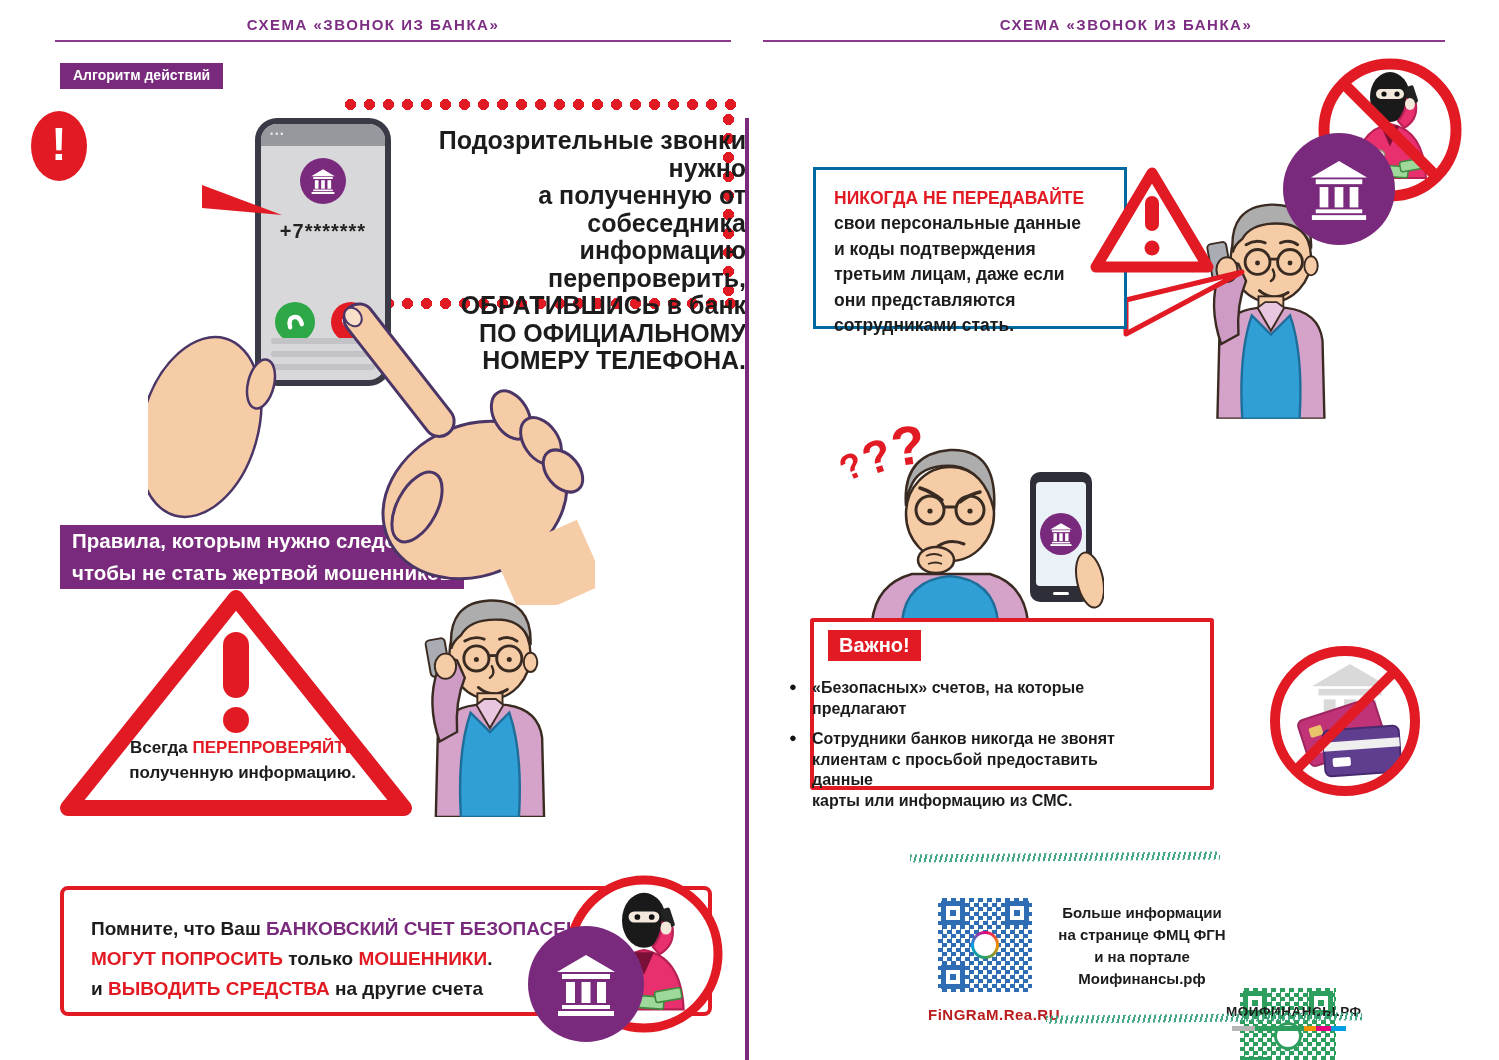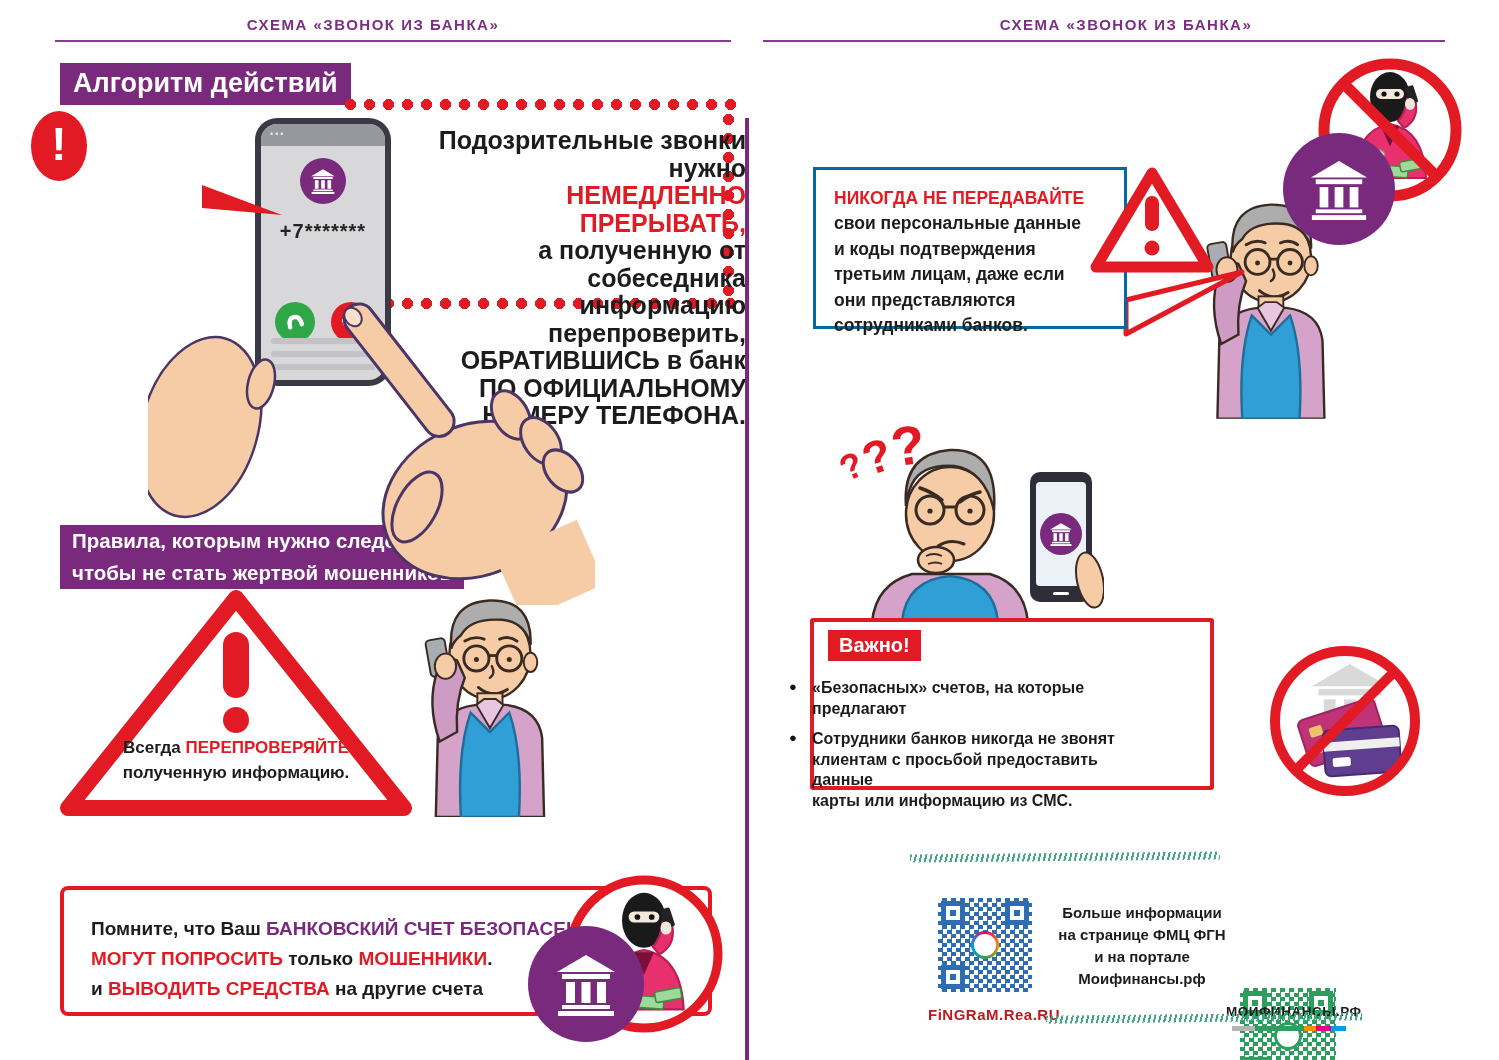--- a/index.html
+++ b/index.html
@@ -7,21 +7,21 @@
   body { font-family:"Liberation Sans","DejaVu Sans",sans-serif; }
   #canvas { position:relative; width:1499px; height:1060px; background:#fff; overflow:hidden; }
   .abs { position:absolute; }
 
   
   .pg-header { width:746px; text-align:center; font-size:15px; font-weight:800; letter-spacing:1.5px; color:#7C2E83; }
   .pg-rule { height:2px; background:#8A3B8D; }
   .divider { width:4px; background:#7A2A7D; }
 
   
-  .pbadge { display:inline-block; background:#7A2A7D; color:#fff; font-weight:800; padding:4px 13px; font-size:27px; line-height:1.25; }
+  .pbadge { display:inline-block; background:#7A2A7D; color:#fff; font-weight:800; padding:4px 13px; font-size:14px; line-height:1.25; }
   .pbadge2 { display:inline-block; background:#7A2A7D; color:#fff; font-weight:800; padding:3px 12px; font-size:20.5px; line-height:1.3; }
 
   
   .alert-ellipse { width:56px; height:70px; background:#E21A23; border-radius:50%; color:#fff; font-size:46px; font-weight:800; text-align:center; line-height:66px; }
 
   
   .bubble { width:154px; height:64px; background:#fff; border:3px solid #E21A23; text-align:center; font-size:15px; font-weight:700; color:#1c1c1c; line-height:1.35; padding-top:11px; z-index:4; }
 
   
   .phone { width:136px; height:268px; background:#3A3A46; border-radius:22px; padding:6px; z-index:2; }
@@ -217,39 +217,38 @@
       <ellipse cx="92" cy="212" rx="20" ry="38" transform="rotate(28 92 212)"></ellipse>
     </g>
     <ellipse cx="28" cy="22" rx="8" ry="10" fill="#F9E0CB" stroke="#4A3566" stroke-width="2" transform="rotate(-38 28 22)"></ellipse>
   </svg>
 
   <div class="abs dots-h" style="left:345px; top:99px; width:396px;"></div>
   <div class="abs dots-v" style="left:723px; top:114px; height:182px;"></div>
   <div class="abs dots-h" style="left:345px; top:298px; width:396px;"></div>
   <div class="abs interrupt" style="left:430px; top:127px;">
     <div>Подозрительные звонки нужно</div>
-    <div class="red">НЕМЕДЛЕННО ПРЕРЫВАТЬ,</div>
     <div>а полученную от собеседника</div>
     <div>информацию перепроверить,</div>
     <div>ОБРАТИВШИСЬ в банк</div>
     <div>ПО ОФИЦИАЛЬНОМУ</div>
     <div>НОМЕРУ ТЕЛЕФОНА.</div>
   </div>
 
   <div class="abs" style="left:60px; top:525px;">
     <div><span class="pbadge2">Правила, которым нужно следовать,</span></div>
     <div style="margin-top:-1px;"><span class="pbadge2">чтобы не стать жертвой мошенников</span></div>
   </div>
 
   <svg class="abs" style="left:52px; top:582px;" width="368" height="242" viewBox="0 0 368 242">
     <path d="M184 16 L352 226 L16 226 Z" fill="#fff" stroke="#E21A23" stroke-width="16" stroke-linejoin="round"></path>
     <rect x="171" y="50" width="26" height="66" rx="13" fill="#E21A23"></rect>
     <circle cx="184" cy="138" r="13" fill="#E21A23"></circle>
   </svg>
-  <div class="abs tri-text" style="left:116px; top:735px;">
+  <div class="abs tri-text" style="left:116px; top:735px;text-align:right;">
     <div><span>Всегда </span><span class="red">ПЕРЕПРОВЕРЯЙТЕ</span></div>
     <div>полученную информацию.</div>
   </div>
 
   <svg class="abs" style="left:398px; top:585px;" width="180" height="232" viewBox="0 0 180 240">
     <use href="#man-phone"></use>
   </svg>
 
   <div class="abs rem-box" style="left:60px; top:886px;">
     <div class="ln">
@@ -306,21 +305,21 @@
 
   <svg class="abs" style="left:1122px; top:248px; z-index:1;" width="126" height="92" viewBox="0 0 126 92">
     <polygon points="4,52 120,24 4,86" fill="#fff" stroke="#E21A23" stroke-width="5" stroke-linejoin="round"></polygon>
   </svg>
   <div class="abs never-box" style="left:813px; top:167px;">
     <div class="title">НИКОГДА НЕ ПЕРЕДАВАЙТЕ</div>
     <div class="ln">свои персональные данные</div>
     <div class="ln">и коды подтверждения</div>
     <div class="ln">третьим лицам, даже если</div>
     <div class="ln">они представляются</div>
-    <div class="ln">сотрудниками банков.</div>
+    <div class="ln">сотрудниками стать.</div>
   </div>
   <svg class="abs" style="left:1086px; top:163px; z-index:2;" width="132" height="118">
     <use href="#warntri"></use>
   </svg>
   <svg class="abs" style="left:1183px; top:186px;" width="172" height="236" viewBox="0 0 180 240">
     <use href="#man-phone"></use>
   </svg>
 
   <div class="abs qmarks" style="left:838px; top:420px;">
     <span class="qm1">?</span><span class="qm2">?</span><span class="qm3">?</span>

